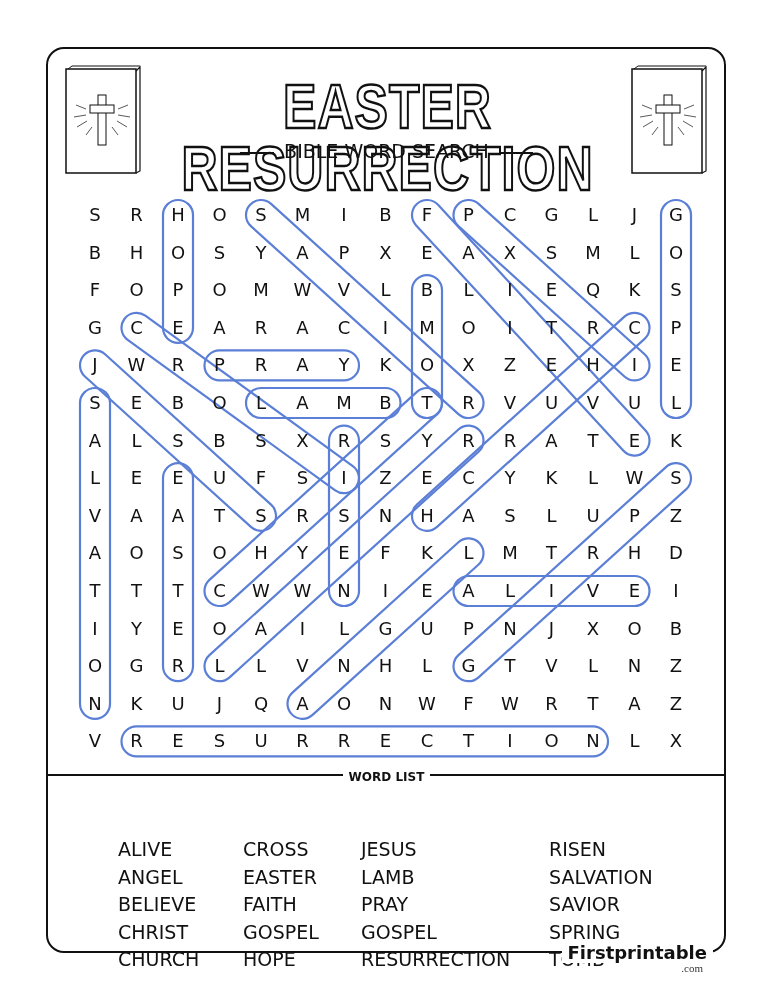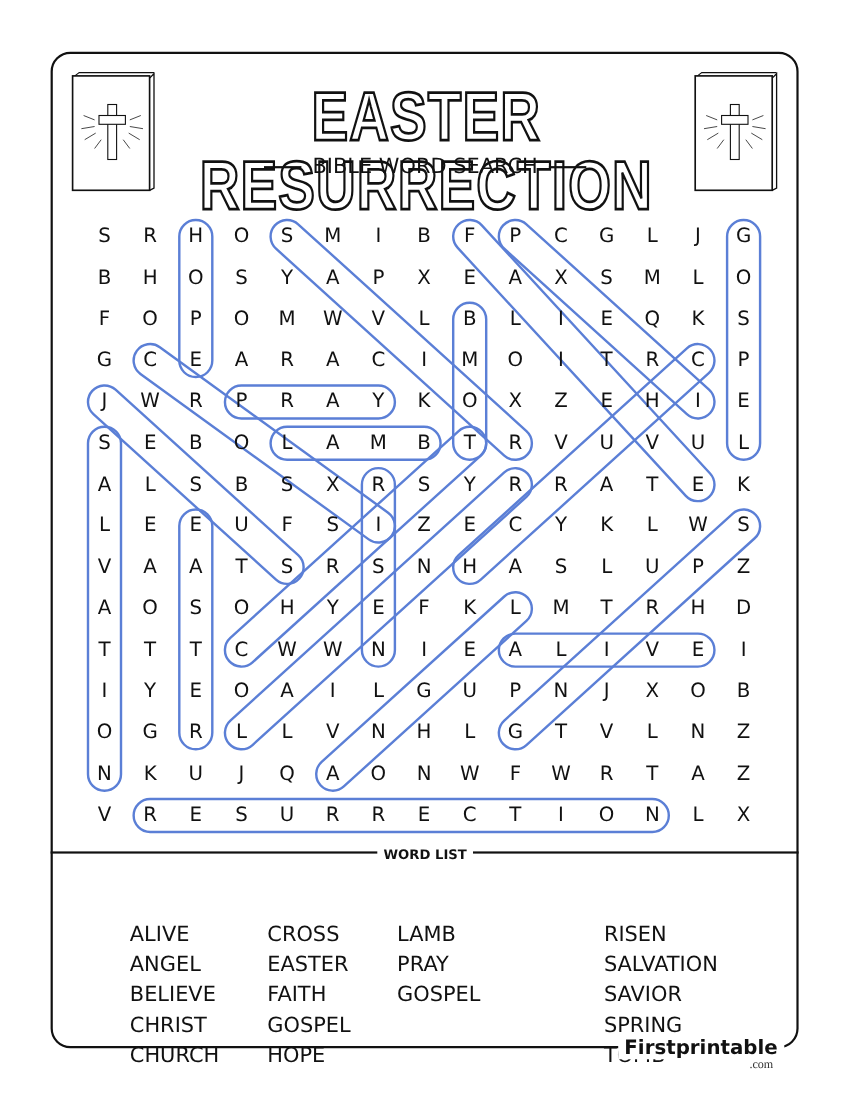--- a/index.html
+++ b/index.html
@@ -326,23 +326,25 @@
   <div class="word">CHURCH</div>
 </div>
 <div class="words" style="left:243px">
   <div class="word">CROSS</div>
   <div class="word">EASTER</div>
   <div class="word">FAITH</div>
   <div class="word">GOSPEL</div>
   <div class="word">HOPE</div>
 </div>
 <div class="words" style="left:361px">
+  <div class="word">JESUS</div>
   <div class="word">LAMB</div>
   <div class="word">PRAY</div>
   <div class="word">GOSPEL</div>
+  <div class="word">RESURRECTION</div>
 </div>
 <div class="words" style="left:549px">
   <div class="word">RISEN</div>
   <div class="word">SALVATION</div>
   <div class="word">SAVIOR</div>
   <div class="word">SPRING</div>
   <div class="word">TOMB</div>
 </div>
 
 <div class="brand">Firstprintable</div>

